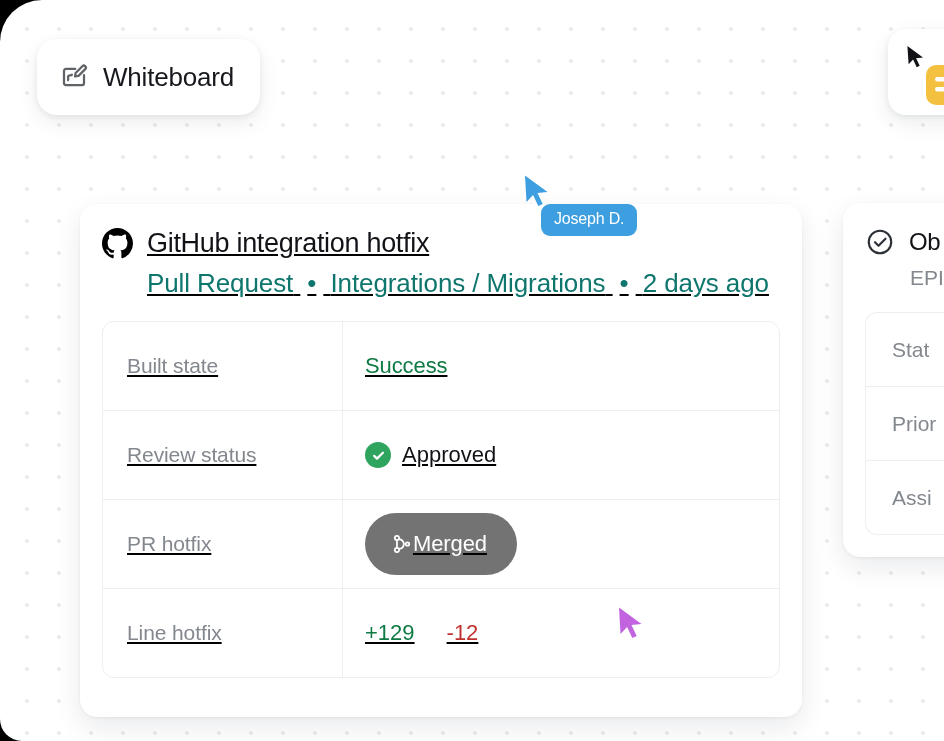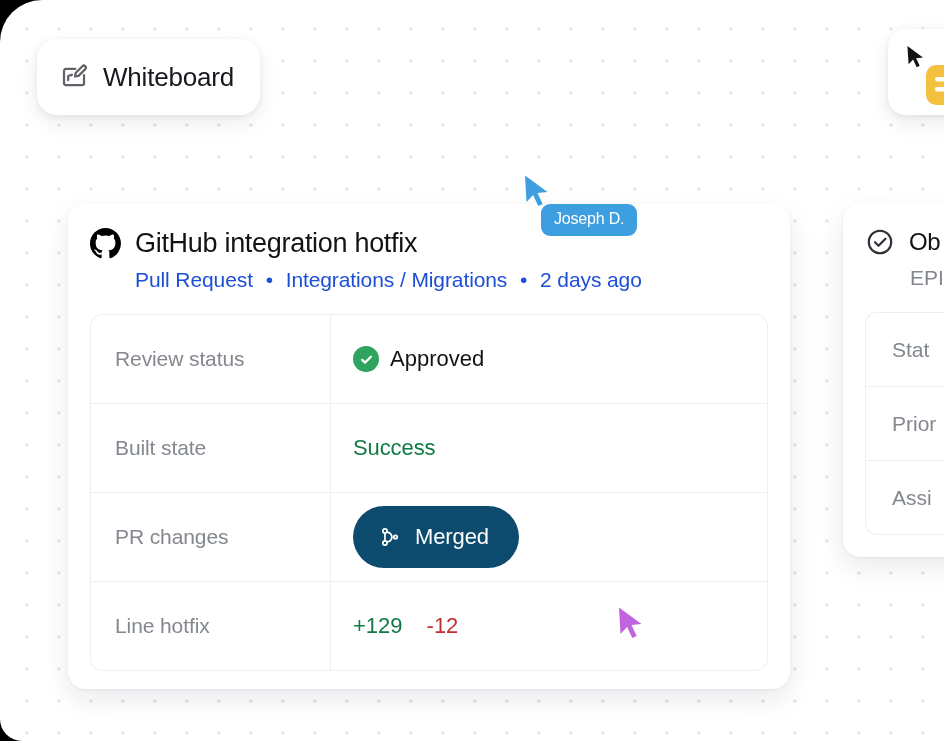--- a/index.html
+++ b/index.html
@@ -73,46 +73,47 @@
     position: absolute;
     left: 36px;
     top: 34px;
     width: 46px;
     height: 44px;
   }
 
   
   .pr-card {
     position: absolute;
-    left: 68px;
+    left: 80px;
     top: 204px;
     width: 722px;
     background: #ffffff;
     border-radius: 17px;
     box-shadow: 0 1px 3px rgba(16,20,40,.06), 0 10px 28px rgba(16,20,40,.09);
-    padding: 0 0 18px 0;
+    padding: 0 0 39px 0;
     box-sizing: border-box;
+    text-decoration: underline;
   }
   .pr-head { padding: 24px 26px 0 22px; }
   .pr-title-row {
     display: flex;
     align-items: center;
     gap: 14px;
   }
   .gh-logo { width: 31px; height: 31px; display:block; color:#000; flex:none; }
   .pr-title {
     font-size: 27px;
     color: #111317;
     letter-spacing: -.3px;
     white-space: nowrap;
   }
   .pr-meta {
     margin: 9px 0 0 45px;
-    font-size: 21px;
-    color: #1d4ed8;
+    font-size: 26px;
+    color: #0f766e;
     letter-spacing: -.1px;
     white-space: nowrap;
   }
   .pr-meta .dot-sep { padding: 0 7px; }
 
   
   .pr-table {
     margin: 22px 22px 0 22px;
     border: 1px solid #eceef1;
     border-radius: 12px;
@@ -153,35 +154,34 @@
     background: #2fa45f;
     display: flex; align-items: center; justify-content: center;
     flex: none;
   }
   .check-badge svg { width: 15px; height: 15px; display:block; }
   .val-success { color: #0f7a44; font-size: 22px; letter-spacing: -.1px; }
 
   .merged-btn {
     display: inline-flex;
     align-items: center;
-    gap: 14px;
-    background: #0c4a6e;
+    background: #737373;
     color: #ffffff;
     border: none;
     border-radius: 999px;
     height: 62px;
     padding: 0 30px 0 26px;
     font-size: 22px;
     font-family: inherit;
     letter-spacing: -.1px;
     cursor: pointer;
   }
   .merge-icon { width: 22px; height: 22px; display: block; }
 
-  .line-changes { display: flex; align-items: baseline; gap: 24px; font-size: 22px; }
+  .line-changes { display: flex; align-items: baseline; gap: 32px; font-size: 22px; }
   .adds { color: #0f7a44; }
   .dels { color: #c03030; }
 
   
   .obj-card {
     position: absolute;
     left: 843px;
     top: 203px;
     width: 220px;
     background: #ffffff;
@@ -283,42 +283,42 @@
         <span class="dot-sep">•</span>
         <span>Integrations / Migrations</span>
         <span class="dot-sep">•</span>
         <span>2 days ago</span>
       </div>
     </div>
 
     <div class="pr-table">
 
       <div class="tr">
+        <div class="td-key">Built state</div>
+        <div class="td-val">
+          <span class="val-success">Success</span>
+        </div>
+      </div>
+
+      <div class="tr">
         <div class="td-key">Review status</div>
         <div class="td-val">
           <span class="val-approved">
             <span class="check-badge">
               <svg viewBox="0 0 16 16" fill="none" stroke="#ffffff" stroke-width="2.4" stroke-linecap="round" stroke-linejoin="round">
                 <path d="M3.4 8.4 6.4 11.3 12.7 5"></path>
               </svg>
             </span>
             <span>Approved</span>
           </span>
         </div>
       </div>
 
       <div class="tr">
-        <div class="td-key">Built state</div>
-        <div class="td-val">
-          <span class="val-success">Success</span>
-        </div>
-      </div>
-
-      <div class="tr">
-        <div class="td-key">PR changes</div>
+        <div class="td-key">PR hotfix</div>
         <div class="td-val">
           <button class="merged-btn">
             <span class="merge-icon">
               <svg viewBox="0 0 24 24" fill="none" stroke="#ffffff" stroke-width="1.9" stroke-linecap="round" stroke-linejoin="round">
                 <circle cx="6.5" cy="5.5" r="2.3"></circle>
                 <circle cx="6.5" cy="18.5" r="2.3"></circle>
                 <circle cx="18" cy="12" r="1.9"></circle>
                 <path d="M6.5 7.8v8.4"></path>
                 <path d="M8.8 6.6c3.2.4 4.8 2 5.2 5.1"></path>
                 <path d="M8.8 17.4c3.2-.4 4.8-2 5.2-5.1"></path>

